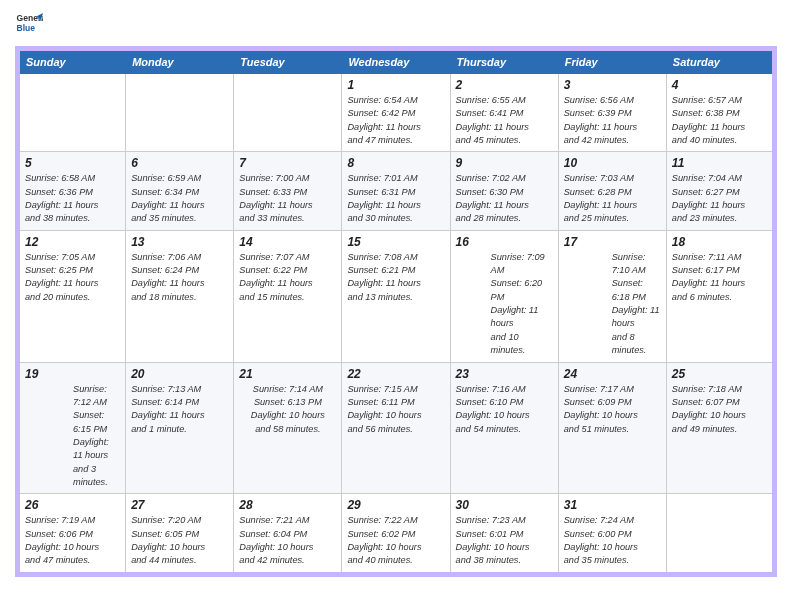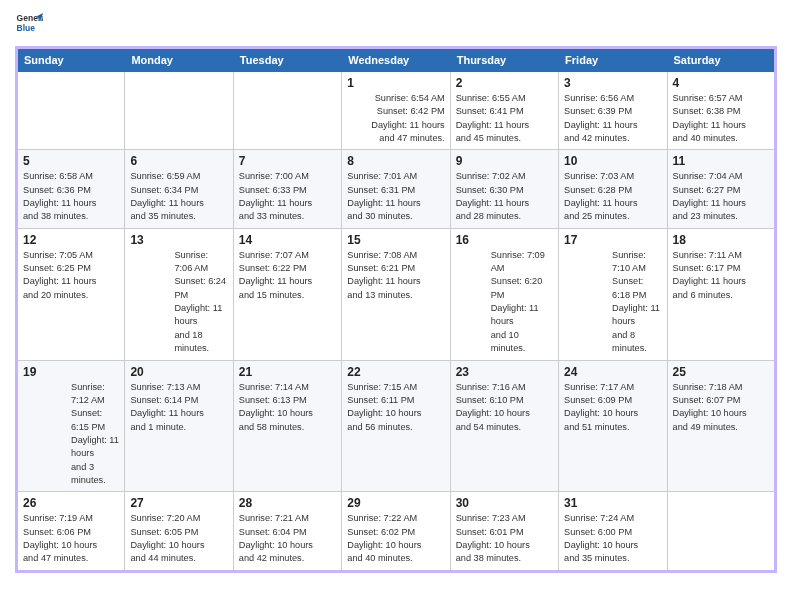--- a/index.html
+++ b/index.html
@@ -40,21 +40,22 @@
       color: #333;
       line-height: 1.1;
     }
     .subtitle {
       font-size: 14px;
       color: #555;
     }
     .calendar {
       width: 100%;
       border-collapse: collapse;
-      border: 3px solid #c4b5fd;
+      border: 5px solid #c4b5fd;
+      font-style: italic;
     }
     .calendar th {
       background: #2a6db5;
       color: #fff;
       font-size: 11px;
       font-weight: bold;
       text-align: left;
       padding: 5px 6px;
       border: 1px solid #2a6db5;
     }
@@ -116,21 +117,21 @@
           <th>Saturday</th>
         </tr>
     </thead>
     <tbody id="calendar-body">
     <tr>
           <td class="empty-cell"></td>
           <td class="empty-cell"></td>
           <td class="empty-cell"></td>
           <td>
             <span class="day-num">1</span>
-            <div class="day-info" style="white-space: pre-line; text-align: right;">Sunrise: 6:54 AM
+            <div class="day-info" style="white-space: pre-line;">Sunrise: 6:54 AM
 Sunset: 6:42 PM
 Daylight: 11 hours
 and 47 minutes.</div>
           </td>
           <td>
             <span class="day-num">2</span>
             <div class="day-info" style="white-space: pre-line;">Sunrise: 6:55 AM
 Sunset: 6:41 PM
 Daylight: 11 hours
 and 45 minutes.</div>
@@ -204,21 +205,21 @@
         <tr>
           <td>
             <span class="day-num">12</span>
             <div class="day-info" style="white-space: pre-line;">Sunrise: 7:05 AM
 Sunset: 6:25 PM
 Daylight: 11 hours
 and 20 minutes.</div>
           </td>
           <td>
             <span class="day-num">13</span>
-            <div class="day-info" style="white-space: pre-line; margin-left: 44px;">Sunrise: 7:06 AM
+            <div class="day-info" style="white-space: pre-line;">Sunrise: 7:06 AM
 Sunset: 6:24 PM
 Daylight: 11 hours
 and 18 minutes.</div>
           </td>
           <td>
             <span class="day-num">14</span>
             <div class="day-info" style="white-space: pre-line;">Sunrise: 7:07 AM
 Sunset: 6:22 PM
 Daylight: 11 hours
 and 15 minutes.</div>
@@ -262,21 +263,21 @@
           </td>
           <td>
             <span class="day-num">20</span>
             <div class="day-info" style="white-space: pre-line;">Sunrise: 7:13 AM
 Sunset: 6:14 PM
 Daylight: 11 hours
 and 1 minute.</div>
           </td>
           <td>
             <span class="day-num">21</span>
-            <div class="day-info" style="white-space: pre-line;">Sunrise: 7:14 AM
+            <div class="day-info" style="white-space: pre-line; text-align: center;">Sunrise: 7:14 AM
 Sunset: 6:13 PM
 Daylight: 10 hours
 and 58 minutes.</div>
           </td>
           <td>
             <span class="day-num">22</span>
             <div class="day-info" style="white-space: pre-line;">Sunrise: 7:15 AM
 Sunset: 6:11 PM
 Daylight: 10 hours
 and 56 minutes.</div>

